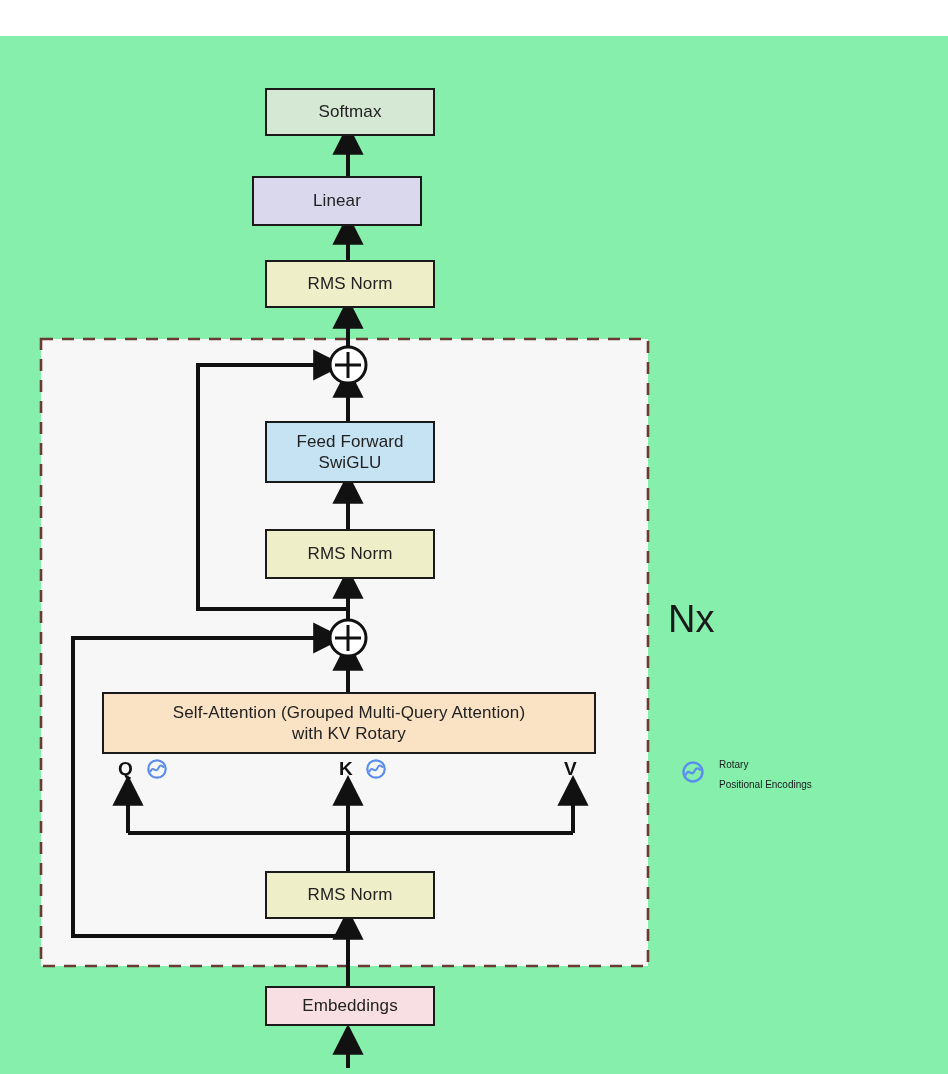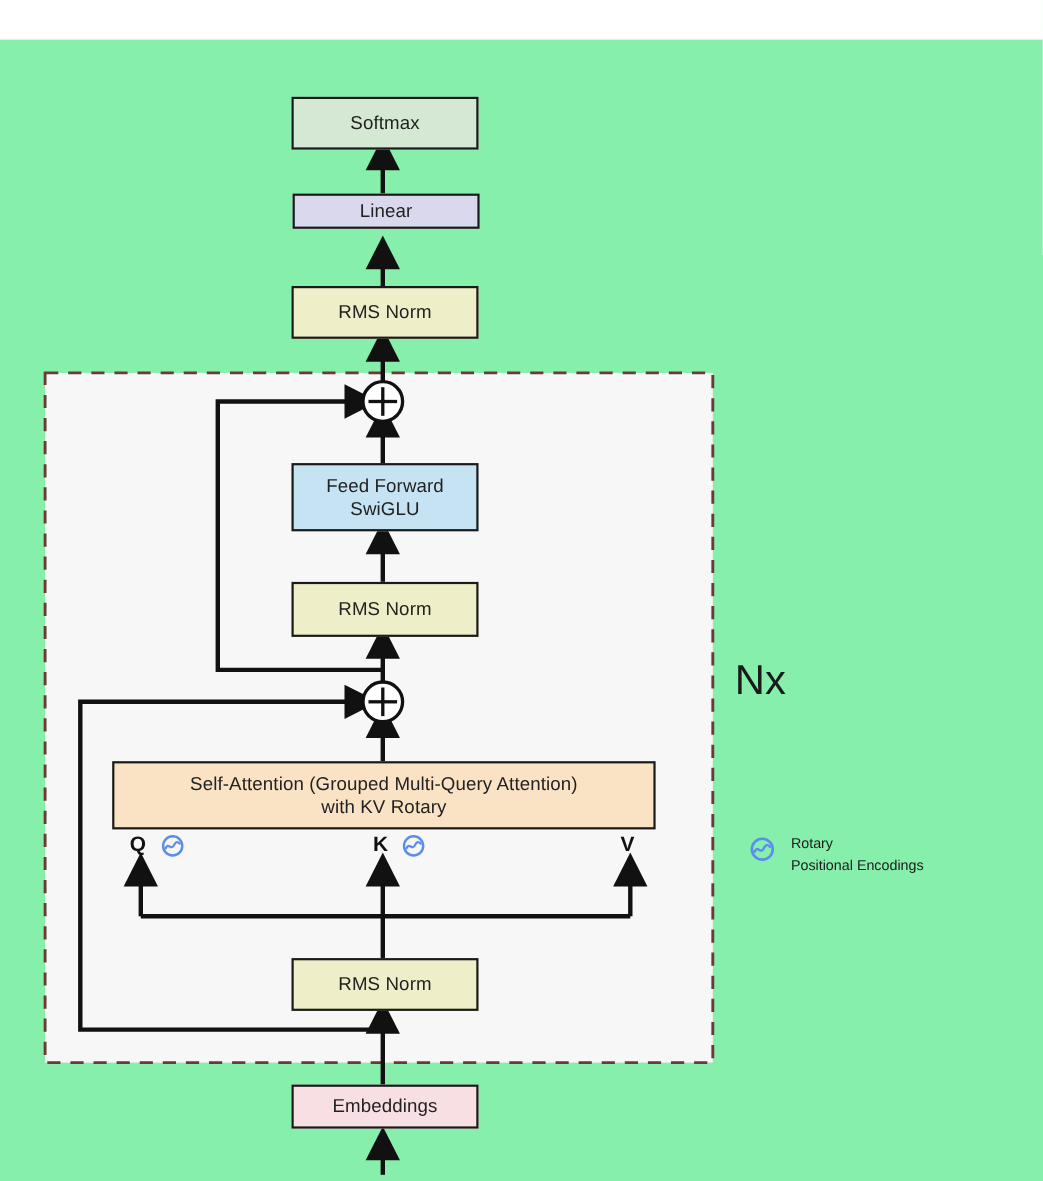--- a/index.html
+++ b/index.html
@@ -52,21 +52,21 @@
   }
   .nx-label {
     position: absolute;
     color: #1a1a1a;
     font-size: 38px;
     white-space: pre;
   }
   .legend-text {
     position: absolute;
     color: #1a1a1a;
-    font-size: 13px;
+    font-size: 10px;
     line-height: 1.35;
     white-space: pre;
   }
   .rope-icon {
     position: absolute;
     width: 22px;
     height: 22px;
   }
 </style>
 </head>
@@ -120,21 +120,21 @@
       <circle cx="348" cy="602" r="18" fill="#ffffff" stroke="#111111" stroke-width="3"></circle>
       <line x1="335" y1="602" x2="361" y2="602" stroke="#111111" stroke-width="3"></line>
       <line x1="348" y1="589" x2="348" y2="615" stroke="#111111" stroke-width="3"></line>
     </g>
   </svg>
 
   <div class="node" style="left:265px; top:52px; width:170px; height:48px; background:#d5e8d4;">
     <span>Softmax</span>
   </div>
 
-  <div class="node" style="left:266px; top:140px; width:170px; height:32px; background:#d9d8ed;">
+  <div class="node" style="left:252px; top:140px; width:170px; height:50px; background:#d9d8ed;">
     <span>Linear</span>
   </div>
 
   <div class="node" style="left:265px; top:224px; width:170px; height:48px; background:#eeeec8;">
     <span>RMS Norm</span>
   </div>
 
   <div class="node" style="left:265px; top:385px; width:170px; height:62px; background:#c5e3f3; flex-direction:column;">
     <span>Feed Forward</span>
     <span>SwiGLU</span>

